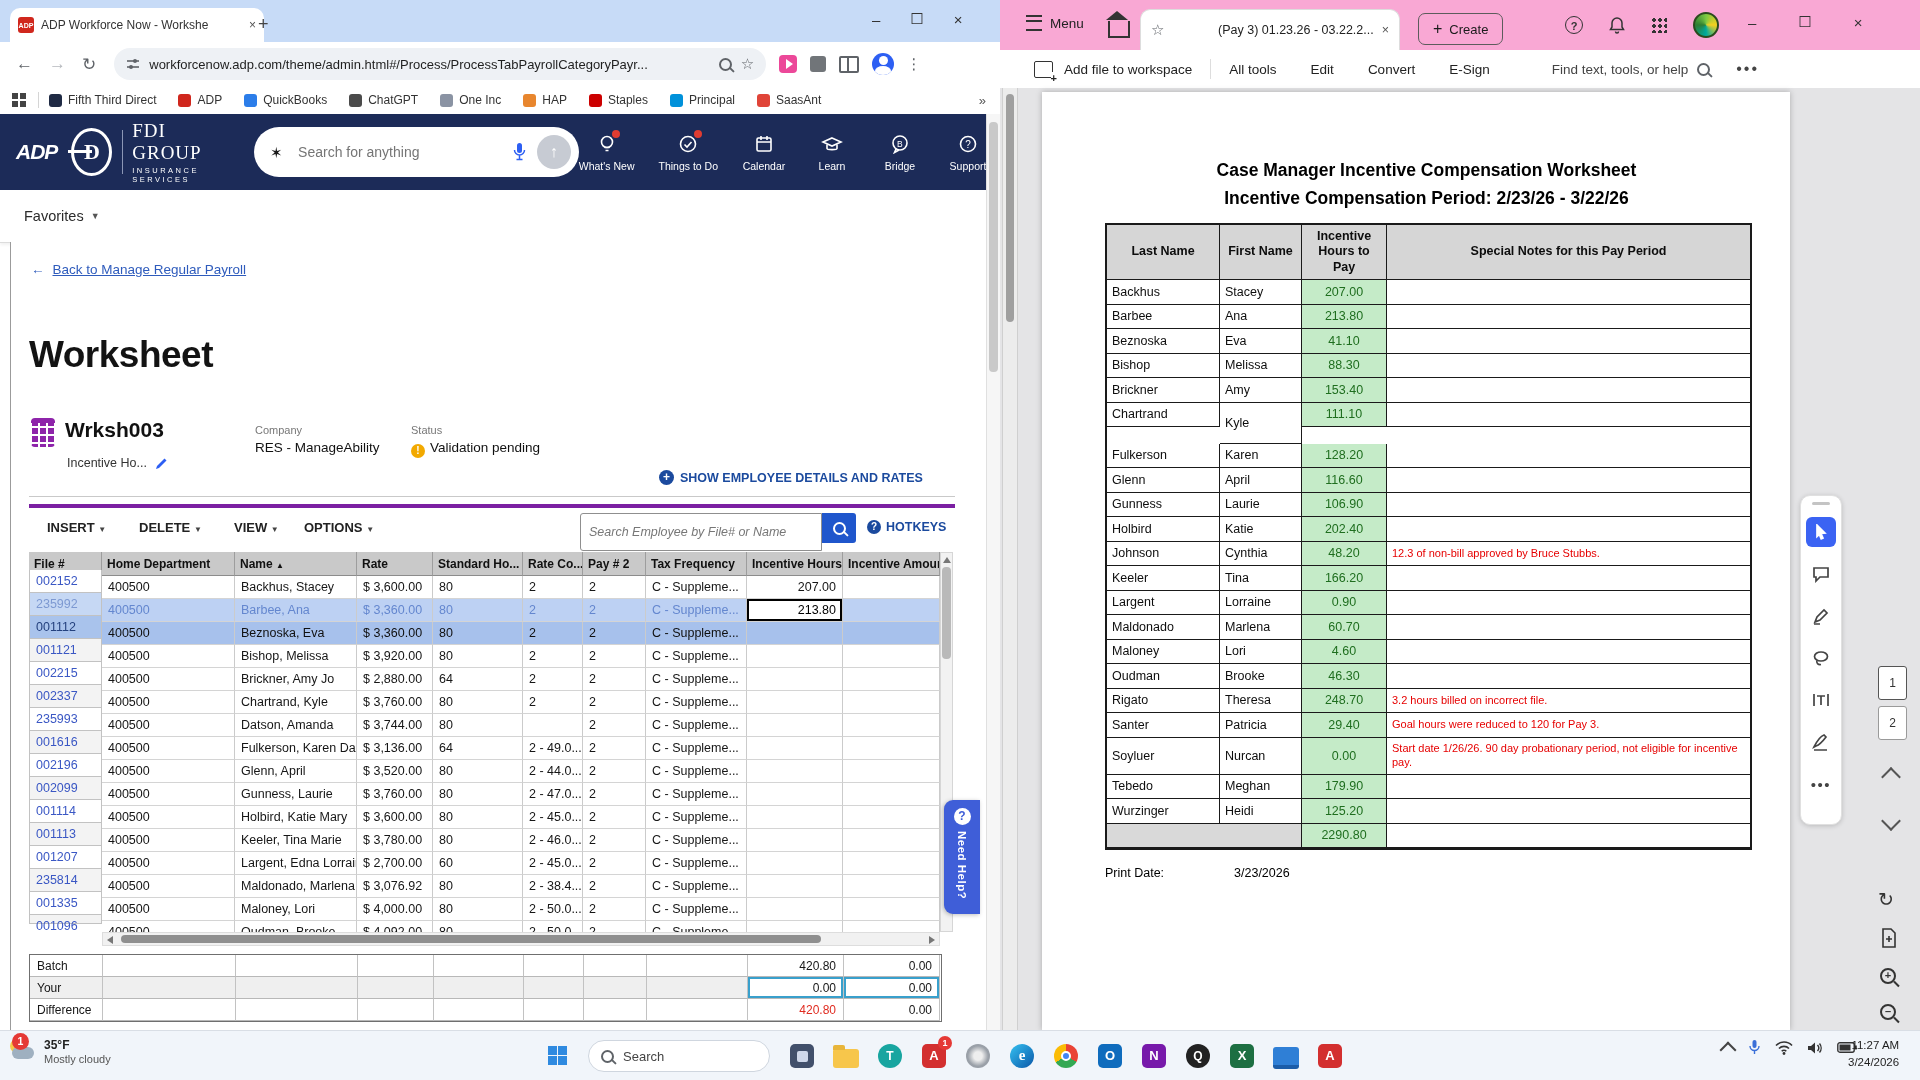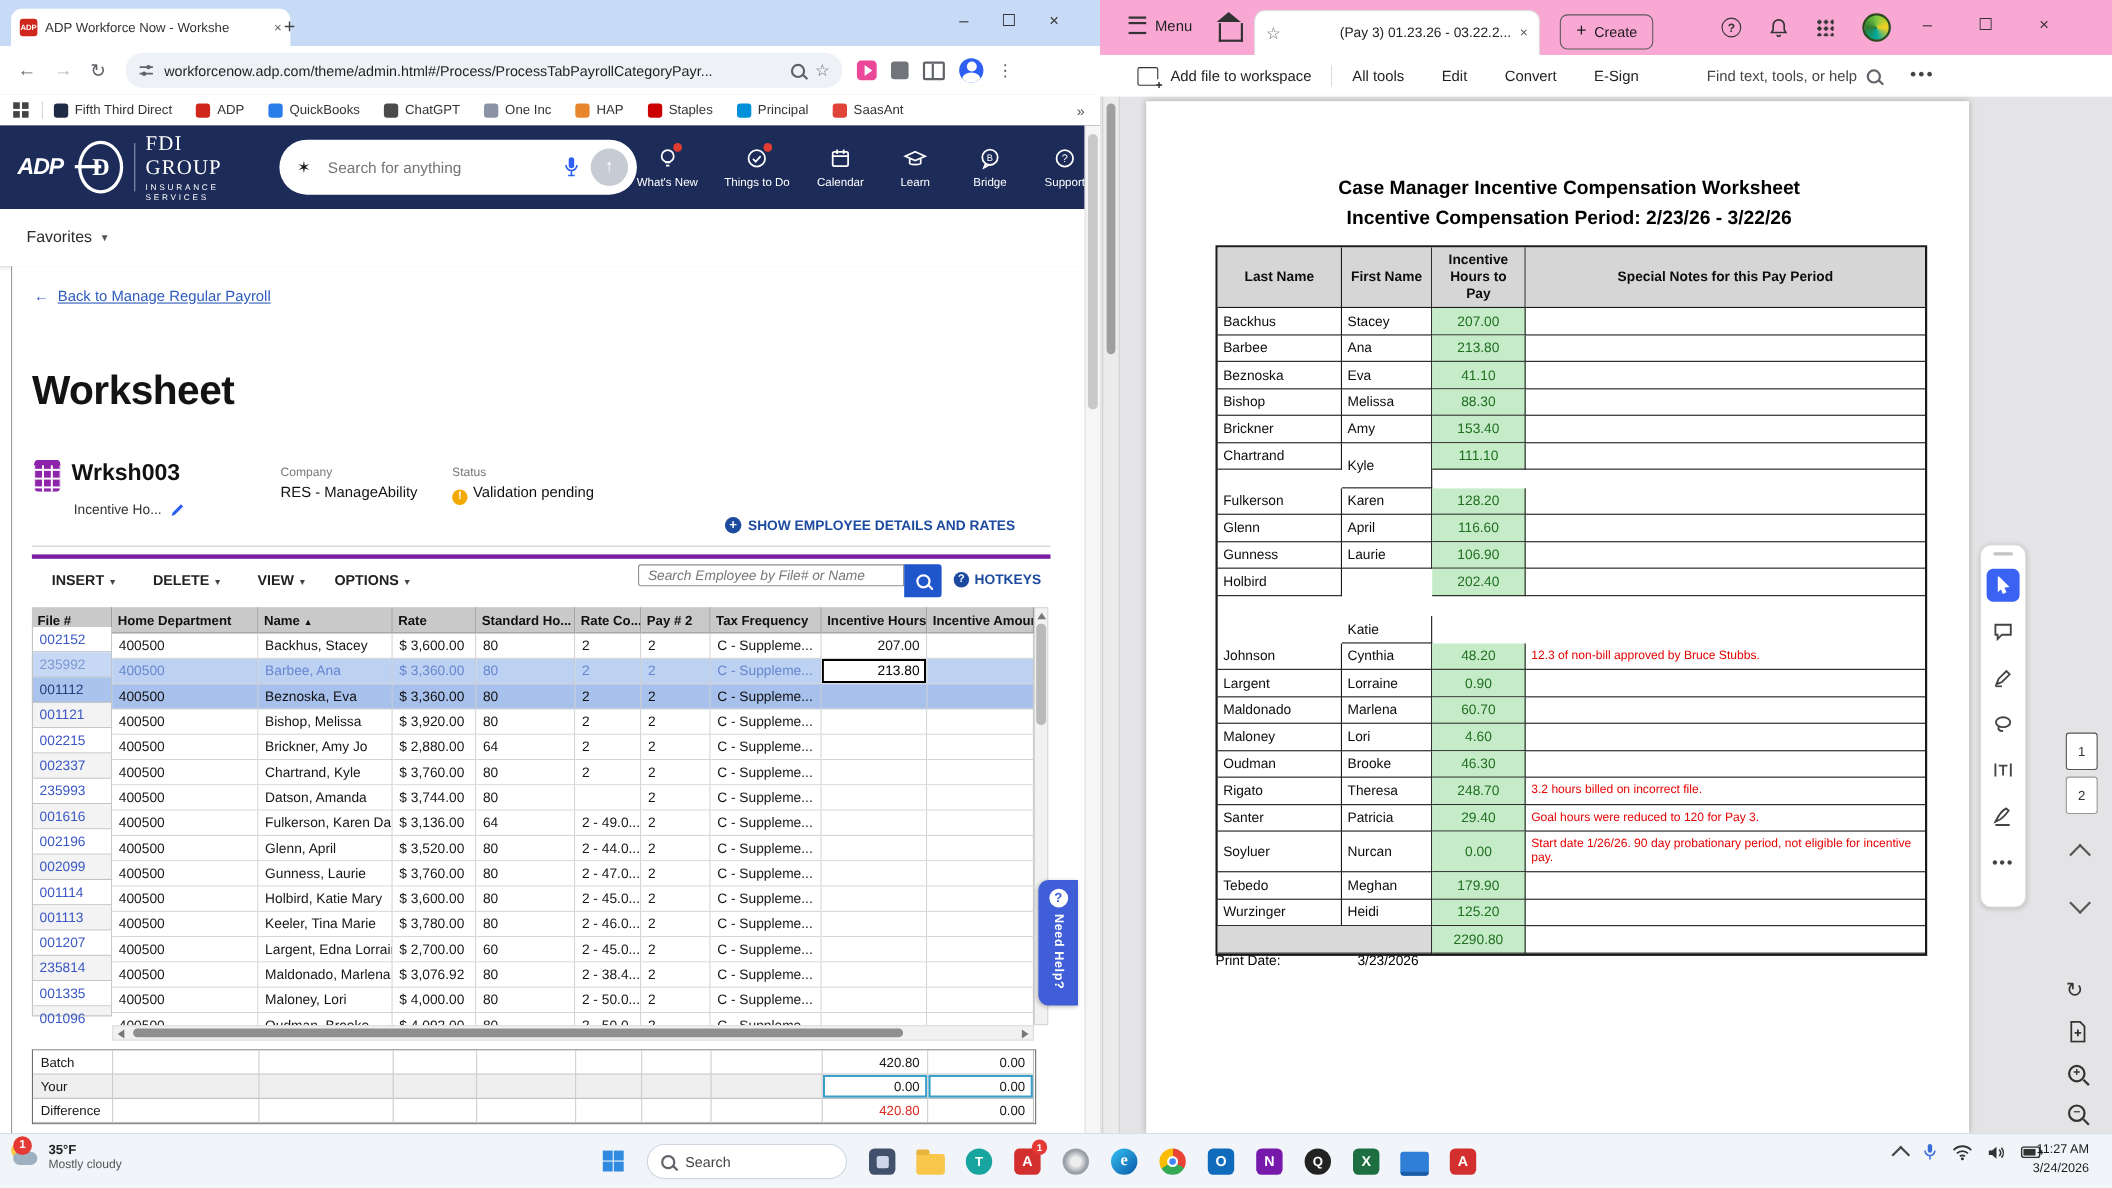--- a/index.html
+++ b/index.html
@@ -92,21 +92,21 @@
   .warn{display:inline-flex;width:14px;height:14px;border-radius:50%;background:#f2a900;color:#fff;
     font-size:10px;font-weight:bold;align-items:center;justify-content:center;margin-right:5px;vertical-align:-2px;}
   .show-link{left:648px;top:228px;color:#1b4a9e;font-weight:bold;font-size:12.5px;display:flex;gap:6px;align-items:center;}
   .pluso{width:15px;height:15px;border-radius:50%;background:#1b4a9e;color:#fff;font-size:12px;line-height:15px;text-align:center;}
   .hr1{left:18px;top:254px;width:926px;height:1px;background:#c9c9c9;}
   
   .ws-card{left:18px;top:262px;width:926px;height:522px;}
   .purp{left:0;top:0;width:100%;height:4px;background:#7b1fa2;}
   .menu-it{top:16px;font-size:13px;font-weight:bold;color:#222;}
   .menu-it .care{font-size:8px;color:#444;}
-  .g-search{left:551px;top:9px;width:242px;height:20px;border:1px solid #8f8f8f;border-radius:3px 0 0 3px;
+  .g-search{left:551px;top:9px;width:242px;height:38px;border:1px solid #8f8f8f;border-radius:3px 0 0 3px;
     font-style:italic;color:#6d28d9;font-size:12.5px;padding:0 8px;outline:none;font-family:"Liberation Sans",sans-serif;box-sizing:border-box;}
   .g-search::placeholder{color:#777;}
   .g-sbtn{left:793px;top:9px;width:34px;height:30px;background:#1f56cc;border-radius:0 3px 3px 0;
     display:flex;align-items:center;justify-content:center;}
   .g-sbtn .mag{border-color:#fff;}
   .g-sbtn .mag::after{background:#fff;}
   .hotkeys{left:838px;top:16px;color:#1b4a9e;font-weight:bold;font-size:12.5px;display:flex;gap:5px;align-items:center;}
   .qcirc{width:14px;height:14px;border-radius:50%;background:#1b4a9e;color:#fff;font-size:10px;
     line-height:14px;text-align:center;font-weight:bold;}
   .f-col{left:0;top:48px;width:73px;}
@@ -834,29 +834,35 @@
               <div class="p-cell" style="height: 24.5px;"></div>
             </div>
             <div class="p-row">
               <div class="p-cell" style="height: 24.5px;">Gunness</div>
               <div class="p-cell" style="height: 24.5px;">Laurie</div>
               <div class="p-cell p-hours" style="height: 24.5px;">106.90</div>
               <div class="p-cell" style="height: 24.5px;"></div>
             </div>
             <div class="p-row">
               <div class="p-cell" style="height: 24.5px;">Holbird</div>
-              <div class="p-cell" style="height: 24.5px; margin-top: 43px;">Katie</div>
+              <div class="p-cell" style="height: 24.5px;">Katie</div>
               <div class="p-cell p-hours" style="height: 24.5px;">202.40</div>
               <div class="p-cell" style="height: 24.5px;"></div>
             </div>
             <div class="p-row">
               <div class="p-cell" style="height: 24.5px;">Johnson</div>
               <div class="p-cell" style="height: 24.5px;">Cynthia</div>
               <div class="p-cell p-hours" style="height: 24.5px;">48.20</div>
               <div class="p-cell p-note" style="height: 24.5px;">12.3 of non-bill approved by Bruce Stubbs.</div>
+            </div>
+            <div class="p-row">
+              <div class="p-cell" style="height: 24.5px;">Keeler</div>
+              <div class="p-cell" style="height: 24.5px;">Tina</div>
+              <div class="p-cell p-hours" style="height: 24.5px;">166.20</div>
+              <div class="p-cell" style="height: 24.5px;"></div>
             </div>
             <div class="p-row">
               <div class="p-cell" style="height: 24.5px;">Largent</div>
               <div class="p-cell" style="height: 24.5px;">Lorraine</div>
               <div class="p-cell p-hours" style="height: 24.5px;">0.90</div>
               <div class="p-cell" style="height: 24.5px;"></div>
             </div>
             <div class="p-row">
               <div class="p-cell" style="height: 24.5px;">Maldonado</div>
               <div class="p-cell" style="height: 24.5px;">Marlena</div>

